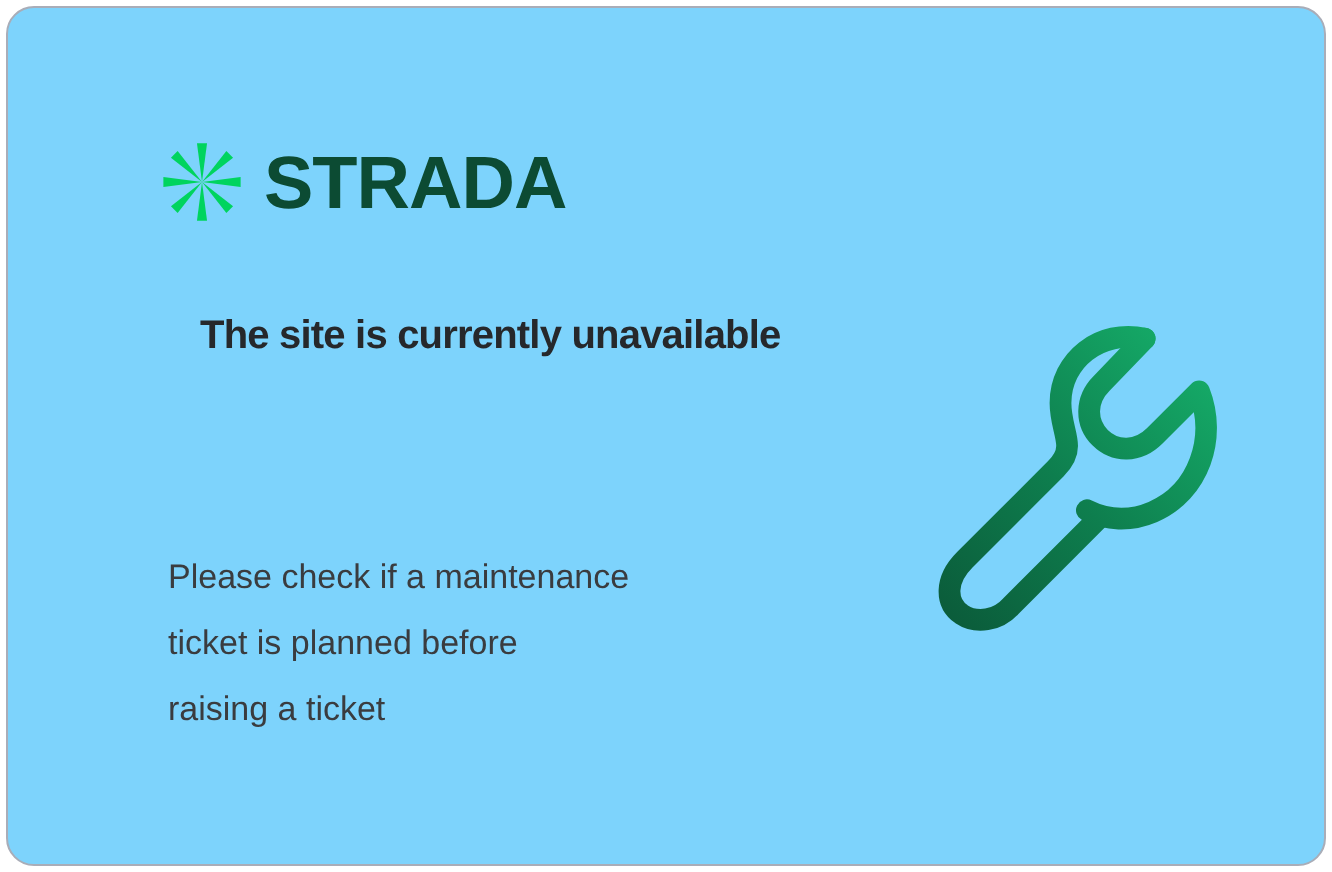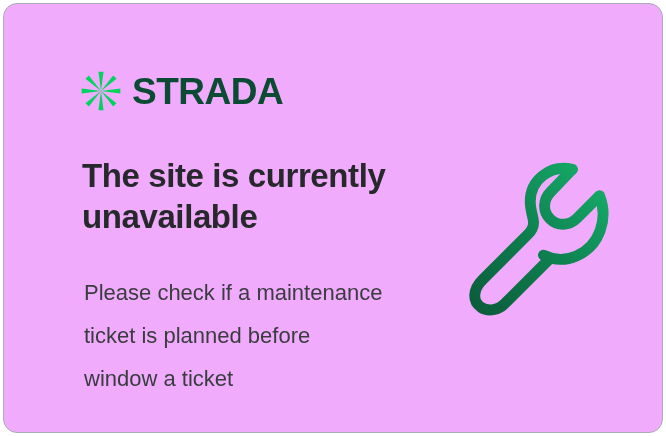--- a/index.html
+++ b/index.html
@@ -24,21 +24,21 @@
   }
 
   
   .card {
     position: absolute;
     left: 3px;
     top: 3px;
     width: 660px;
     height: 430px;
     box-sizing: border-box;
-    background: #f0abfc;
+    background: #7dd3fc;
     border: 1px solid #a9adb8;
     border-radius: 14px;
     overflow: hidden;
   }
 
   
   .logo {
     position: absolute;
     left: 76px;
     top: 66px;
@@ -57,38 +57,38 @@
     font-weight: 700;
     letter-spacing: -0.5px;
     color: #0c4b33;
     line-height: 1;
     white-space: nowrap;
   }
 
   
   .headline {
     position: absolute;
-    left: 78px;
+    left: 96px;
     top: 152px;
     width: 340px;
-    font-size: 33px;
+    font-size: 20px;
     font-weight: 700;
     line-height: 1.24;
     letter-spacing: -0.4px;
     color: #26282b;
     margin: 0;
   }
 
   
   .body-copy {
     position: absolute;
     left: 80px;
     top: 268px;
     width: 320px;
-    font-size: 22px;
+    font-size: 17px;
     font-weight: 400;
     line-height: 1.95;
     color: #3a3c3f;
     margin: 0;
   }
   .body-copy .line {
     display: block;
     white-space: nowrap;
   }
 
@@ -123,21 +123,21 @@
         </g>
       </svg>
       <span class="logo-word">STRADA</span>
     </div>
 
     <h1 class="headline">The site is currently unavailable</h1>
 
     <p class="body-copy">
       <span class="line">Please check if a maintenance</span>
       <span class="line">ticket is planned before</span>
-      <span class="line">window a ticket</span>
+      <span class="line">raising a ticket</span>
     </p>
 
     <svg class="wrench" viewBox="0 0 100 100">
       <defs>
         <linearGradient id="wrenchGrad" x1="10" y1="92" x2="92" y2="12" gradientUnits="userSpaceOnUse">
           <stop offset="0" stop-color="#0B5D3B"></stop>
           <stop offset="0.45" stop-color="#0E7E4E"></stop>
           <stop offset="1" stop-color="#16B06B"></stop>
         </linearGradient>
       </defs>

